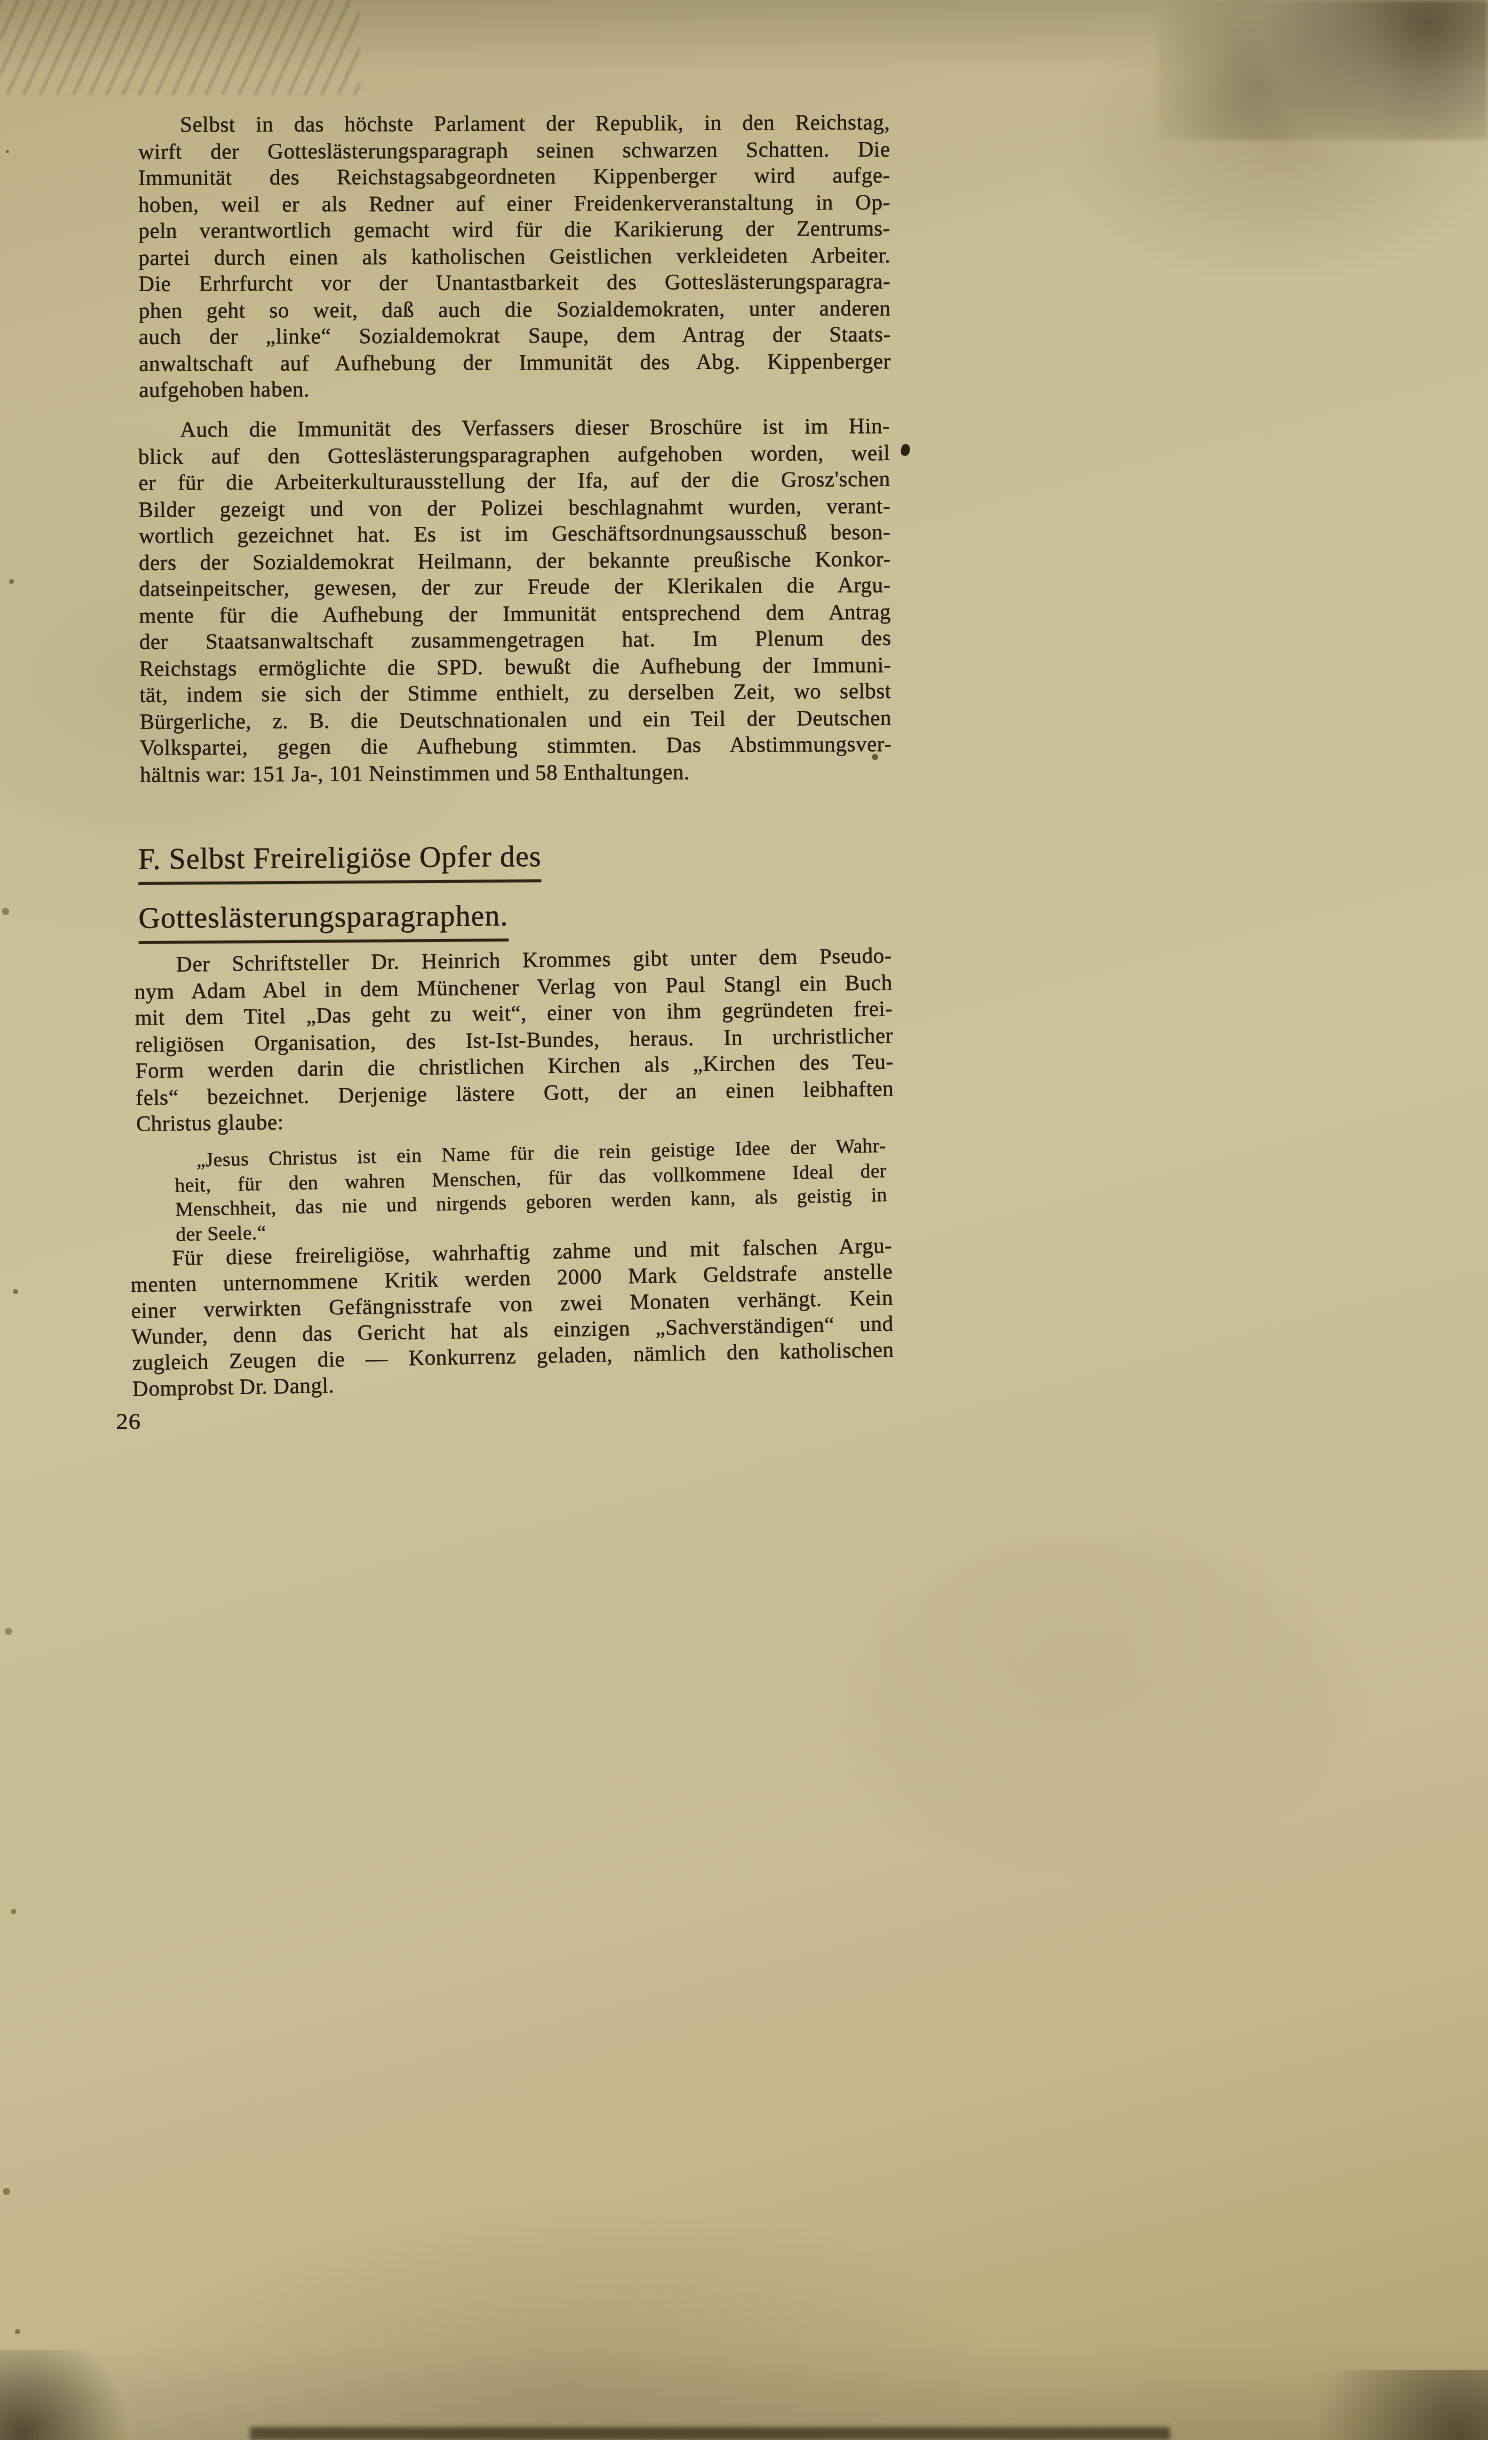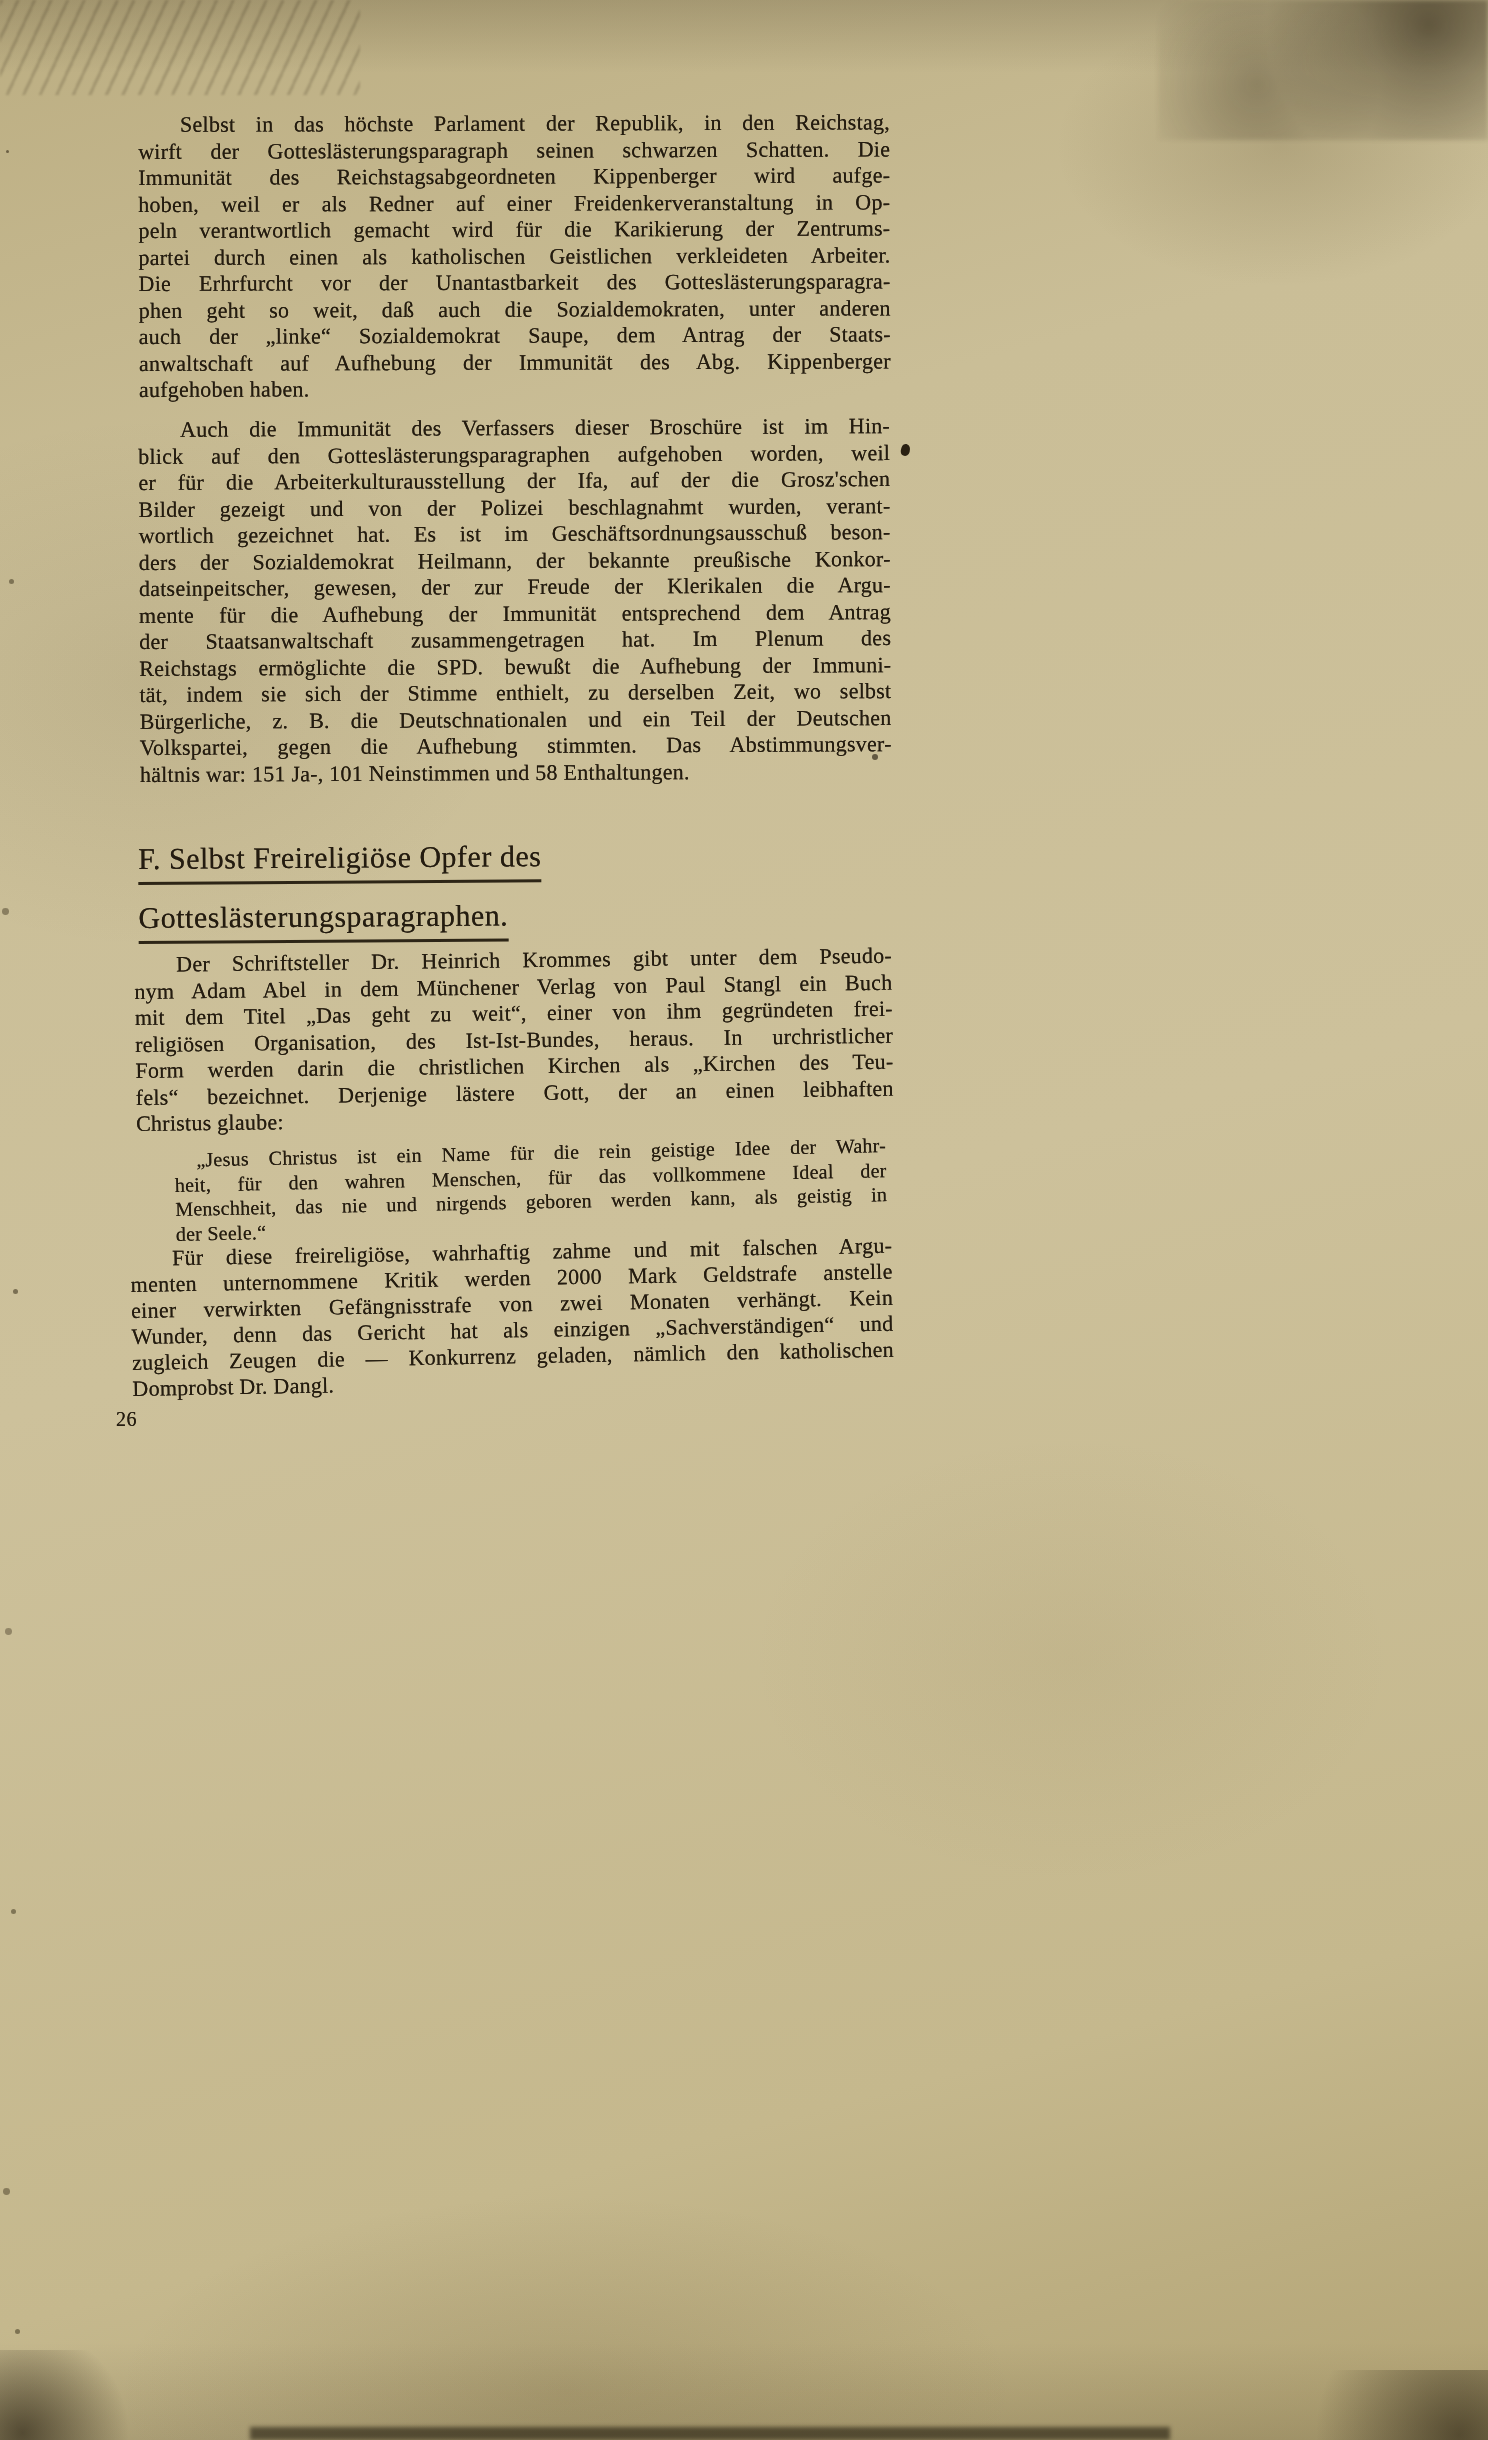--- a/index.html
+++ b/index.html
@@ -108,21 +108,21 @@
         font-size: 22px; line-height: 26.5px; transform: rotate(-0.70deg); }
   .quote { left: 174px; top: 1148px; width: 712px;
         font-size: 20px; line-height: 24.5px; transform: rotate(-1.20deg); }
   .quote .line.first { text-indent: 22px; }
   .b4 { left: 130px; top: 1246px; width: 762px;
         font-size: 22px; line-height: 26px; transform: rotate(-1.00deg); }
 
   .pagenum {
     position: absolute;
     left: 116px; top: 1408px;
-    font-size: 20px;
+    font-size: 24px;
     letter-spacing: 0.5px;
     text-shadow: 0 0 0.6px rgba(30,22,10,0.85);
   }
 </style>
 </head>
 <body>
 
 <div class="page">
 
   <div class="stains"></div>

